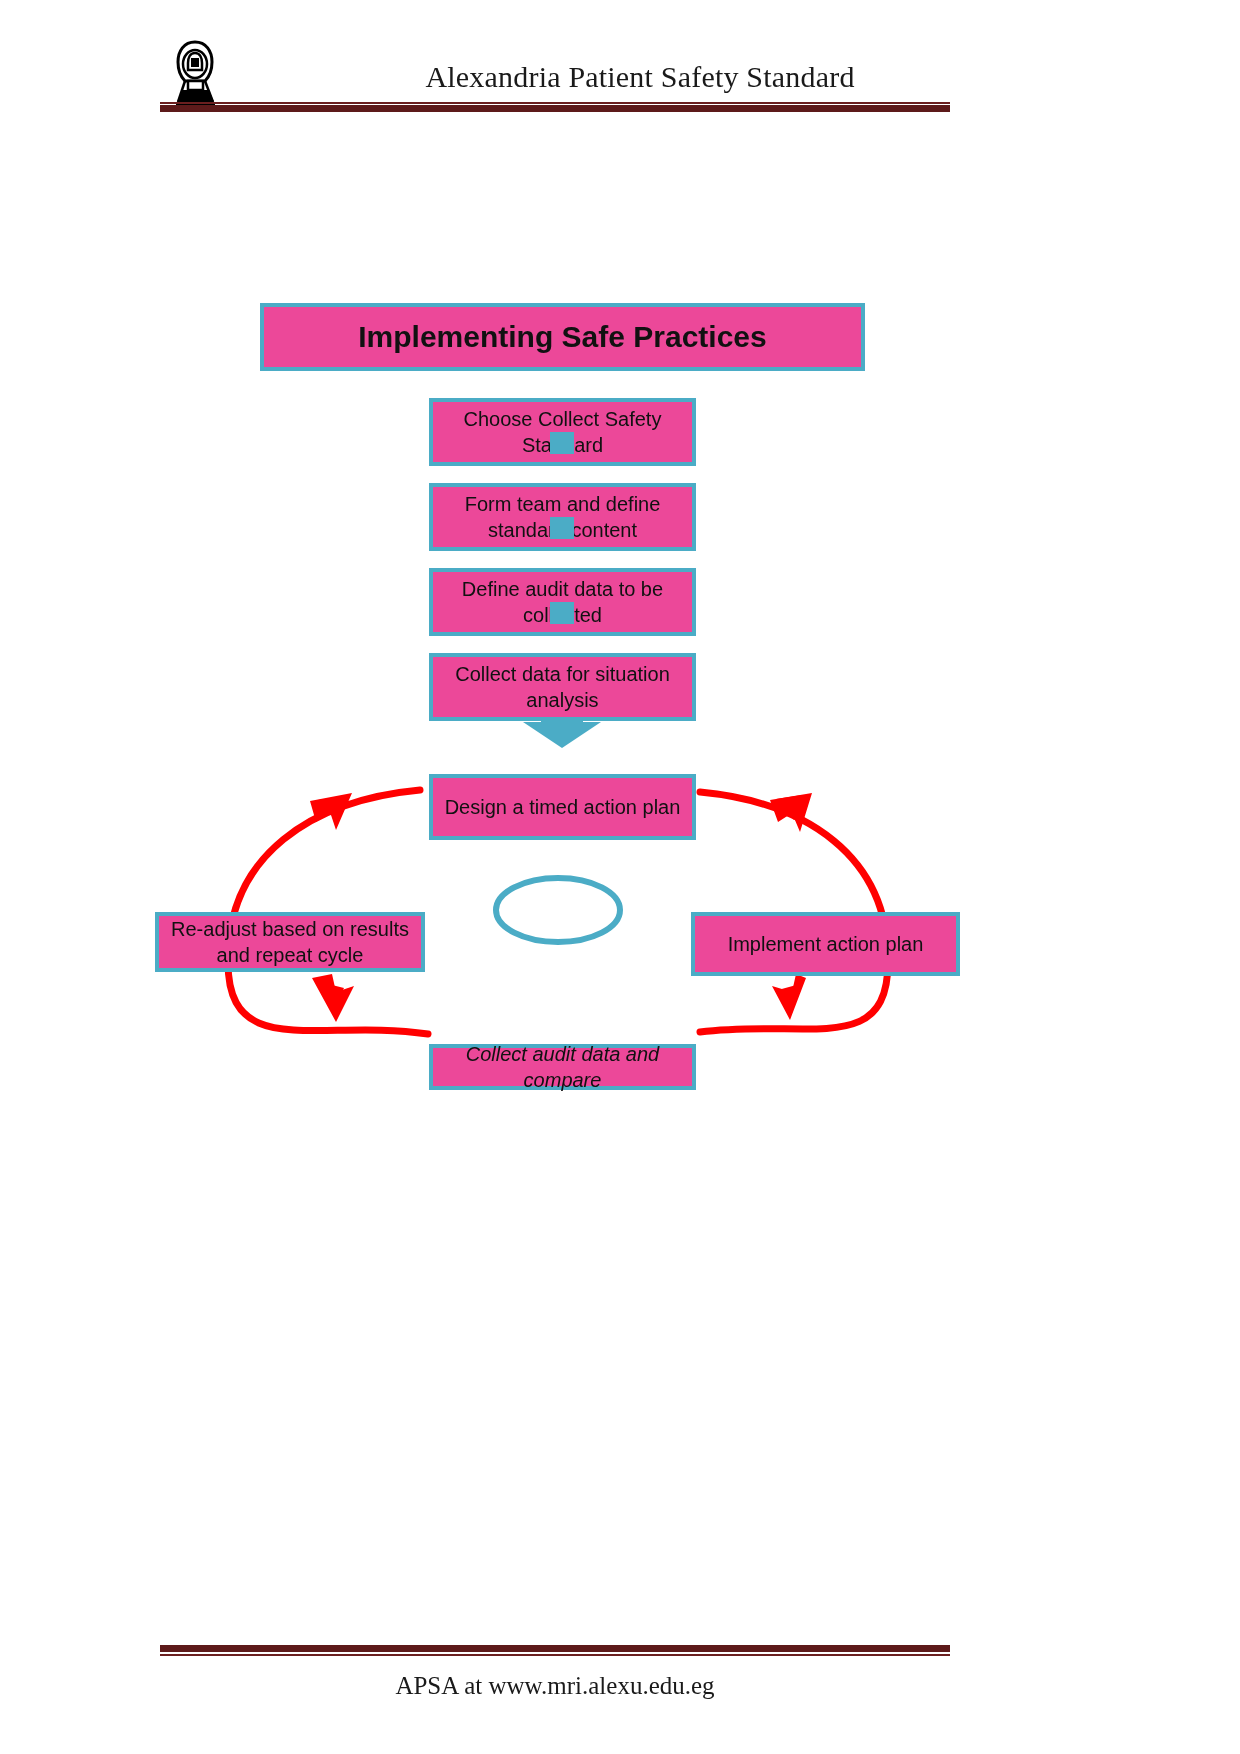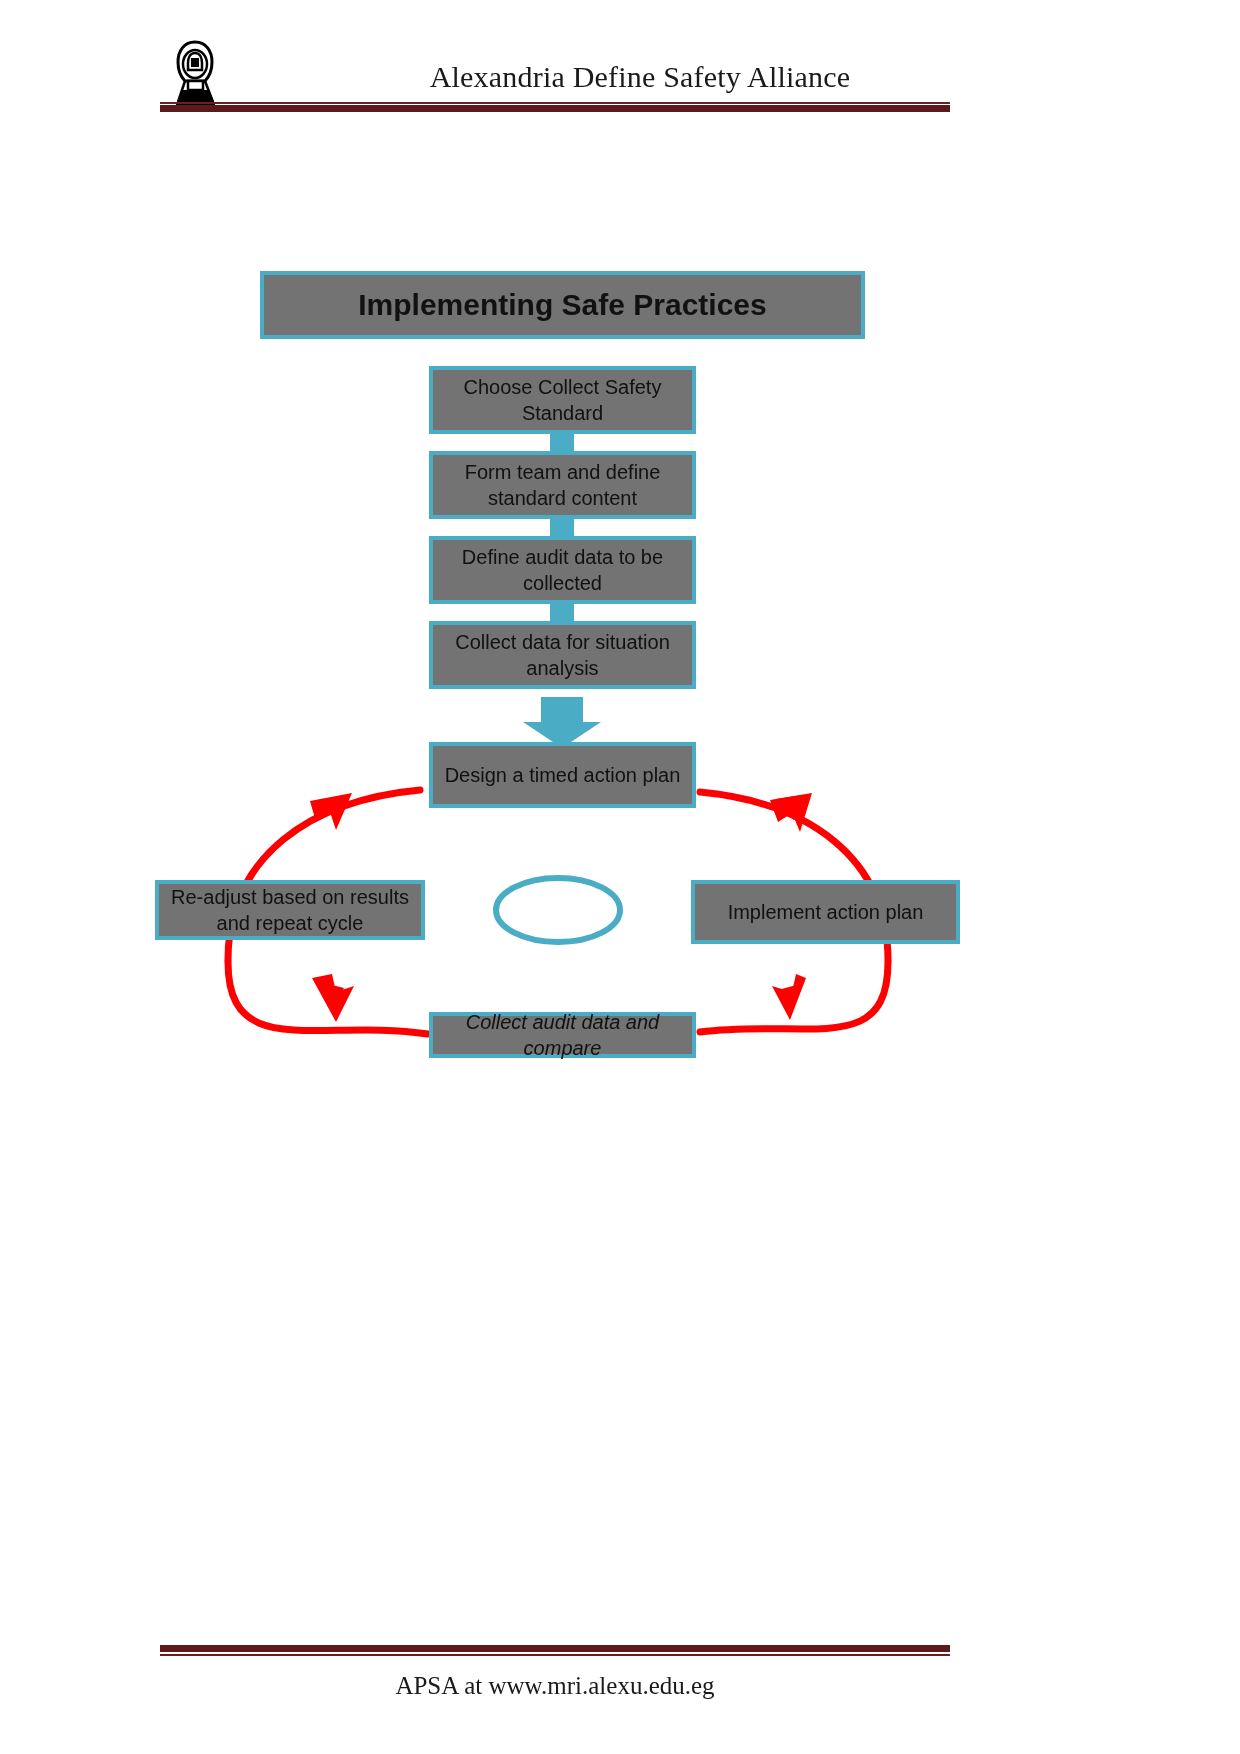--- a/index.html
+++ b/index.html
@@ -103,31 +103,32 @@
     position: absolute;
     left: 0; top: 0;
     width: 1240px;
     height: 1754px;
     pointer-events: none;
   }
 
   .node {
     position: absolute;
     box-sizing: border-box;
-    background: #737373;
+    background: #ec4899;
     border: 4px solid #4BACC6;
     display: flex;
     align-items: center;
     justify-content: center;
     text-align: center;
     font-family: "Liberation Sans", sans-serif;
     font-size: 20px;
     line-height: 1.32;
     color: #111111;
     padding: 4px 10px;
+    margin-top: 32px;
   }
   .node-title {
     font-weight: bold;
     font-size: 30px;
     border-width: 4px;
   }
   .connector {
     position: absolute;
     background: #4BACC6;
   }
@@ -152,21 +153,21 @@
         <rect x="20" y="41" width="15" height="9" fill="#ffffff" stroke="#000000" stroke-width="2.5"></rect>
 
         <path d="M14 50 L41 50 L46 62 L9 62 Z" fill="#000000"></path>
         <path d="M8 62 L47 62 L47 65 L8 65 Z" fill="#000000"></path>
 
         <path d="M17 41 L10 62" fill="none" stroke="#000000" stroke-width="2.5"></path>
         <path d="M37 41 L45 62" fill="none" stroke="#000000" stroke-width="2.5"></path>
       </svg>
     </div>
 
-    <div class="header-title">Alexandria Define Safety Alliance</div>
+    <div class="header-title">Alexandria Patient Safety Standard</div>
 
     <div class="header-rule-thin"></div>
     <div class="header-rule-thick"></div>
   </div>
 
   <div class="diagram">
 
     <svg class="svg-layer" viewBox="0 0 1240 1754">
 
       <g>

